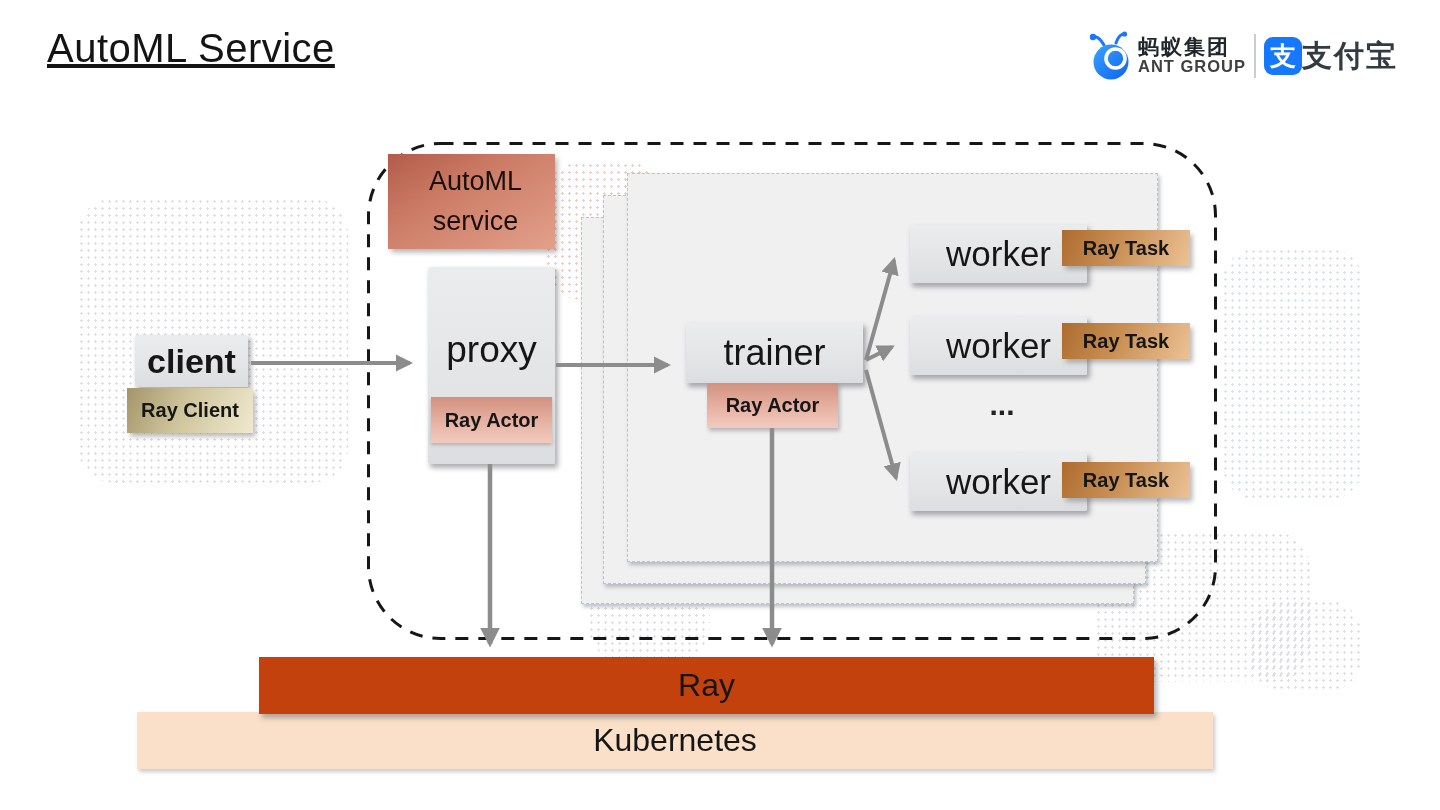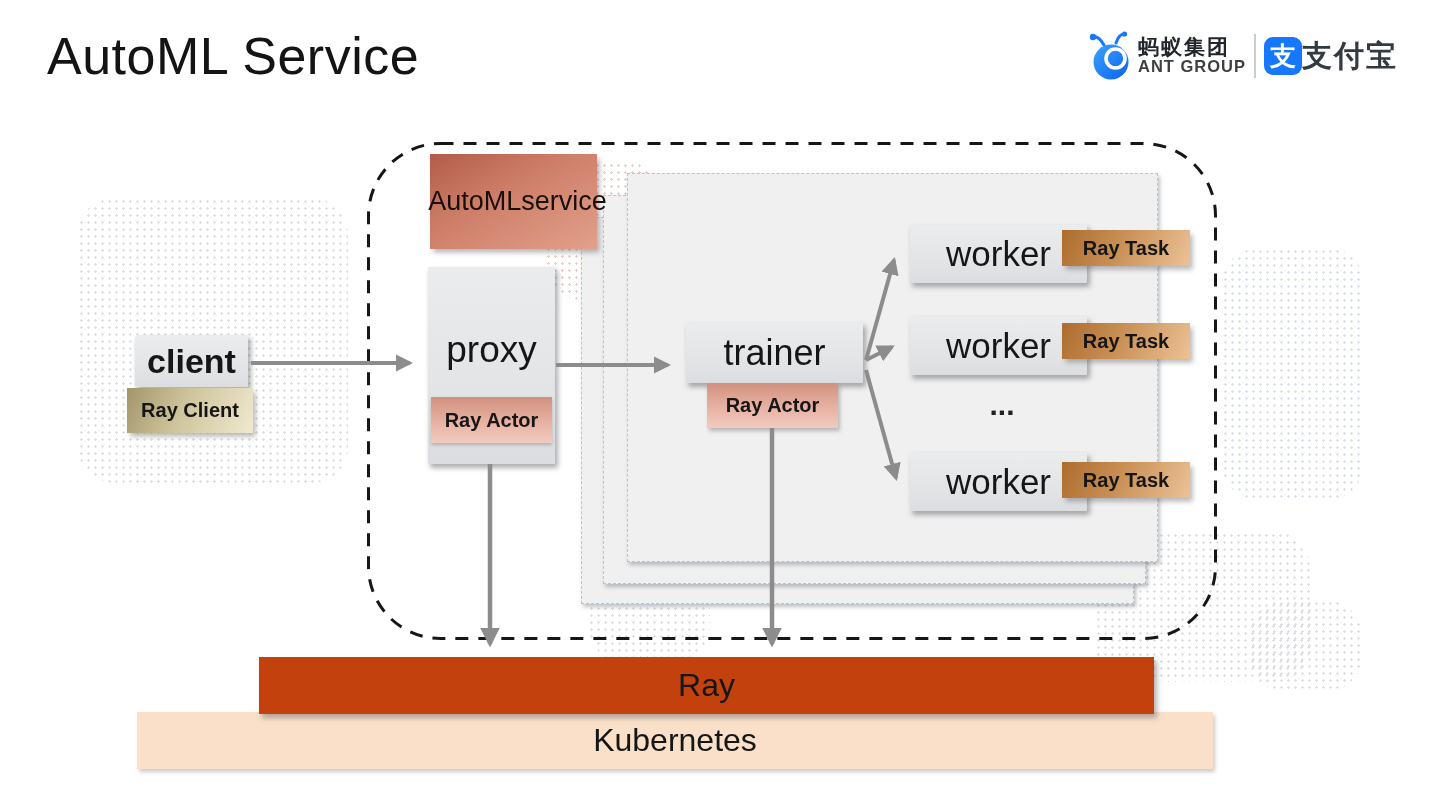--- a/index.html
+++ b/index.html
@@ -7,22 +7,22 @@
   body { font-family:"Liberation Sans", sans-serif; background:#ffffff; }
   .slide { position:relative; width:1440px; height:810px; background:#ffffff; overflow:hidden; }
 
   
   .dots { position:absolute; z-index:1;
     background-image:radial-gradient(circle,#b0b4be 1.1px,transparent 1.25px);
     background-size:7px 7px; opacity:.42; border-radius:36px; }
   .dots.pink { background-image:radial-gradient(circle,#e0a59b 1.1px,transparent 1.25px); opacity:.55; }
   .dots.blue { background-image:radial-gradient(circle,#b4c4da 1.1px,transparent 1.25px); opacity:.5; }
 
-  .title { position:absolute; left:47px; top:26px; font-size:52px; letter-spacing:.5px;
-    color:#141414; font-weight:500; z-index:10; }
+  .title { position:absolute; left:47px; top:26px; font-size:40px; letter-spacing:.5px;
+    color:#141414; font-weight:500; z-index:10;text-decoration:underline; }
 
   
   .logos { position:absolute; top:30px; right:42px; display:flex; align-items:center; z-index:10; }
   .ant-text { display:flex; flex-direction:column; line-height:1.05; }
   .ant-cn { font-size:21px; font-weight:700; color:#22262b; letter-spacing:2px; }
   .ant-en { font-size:16.5px; font-weight:700; color:#404040; letter-spacing:1px; }
   .logo-divider { width:2px; height:44px; background:#c9ccd2; margin:0 8px; }
   .alipay-sq { width:38px; height:38px; border-radius:9px; background:#1677ff; color:#fff;
     display:flex; align-items:center; justify-content:center; font-size:26px; font-weight:700; }
   .alipay-name { font-size:30px; font-weight:700; color:#343a41; letter-spacing:2px; }
@@ -35,24 +35,24 @@
     box-shadow:2px 3px 4px rgba(110,120,130,.45); }
   .panel.back  { left:581px; top:217px; width:553px; height:387px; z-index:6; }
   .panel.mid   { left:603px; top:195px; width:543px; height:389px; z-index:7; }
   .panel.front { left:627px; top:173px; width:531px; height:389px; z-index:8; }
 
   .box { position:absolute; display:flex; align-items:center; justify-content:center;
     color:#161616; }
   .graybox { background:linear-gradient(180deg,#ebecee 0%,#e2e3e5 70%,#dcdde0 100%);
     border-radius:2px; box-shadow:2.5px 3.5px 5px rgba(95,95,100,.5); }
 
-  .automl-box { left:430px; top:154px; width:167px; height:95px; z-index:30;
+  .automl-box { left:388px; top:154px; width:167px; height:95px; z-index:30;
     background:linear-gradient(150deg,#b25c49 0%,#cd7d67 40%,#e2a08b 100%);
     box-shadow:2.5px 3.5px 5px rgba(95,95,100,.45);
-    flex-direction:row; font-size:27px; line-height:1.45; color:#1a0f0c;padding-left:8px; }
+    flex-direction:column; font-size:27px; line-height:1.45; color:#1a0f0c;padding-left:8px; }
 
   .client-box  { left:135px; top:335px; width:113px; height:52px; font-size:34px; z-index:20;font-weight:bold; }
   .client-badge{ left:127px; top:388px; width:126px; height:45px; z-index:25;
     background:linear-gradient(115deg,#a3956a 0%,#cfc59c 45%,#efe9cf 100%);
     font-size:20px; font-weight:700; box-shadow:2.5px 3.5px 5px rgba(95,95,100,.45); }
 
   .proxy-box   { left:428px; top:267px; width:127px; height:197px; z-index:20;
     align-items:flex-start; }
   .proxy-label { margin-top:62px; font-size:37px; }
   .proxy-badge { left:431px; top:397px; width:121px; height:46px; z-index:25;

